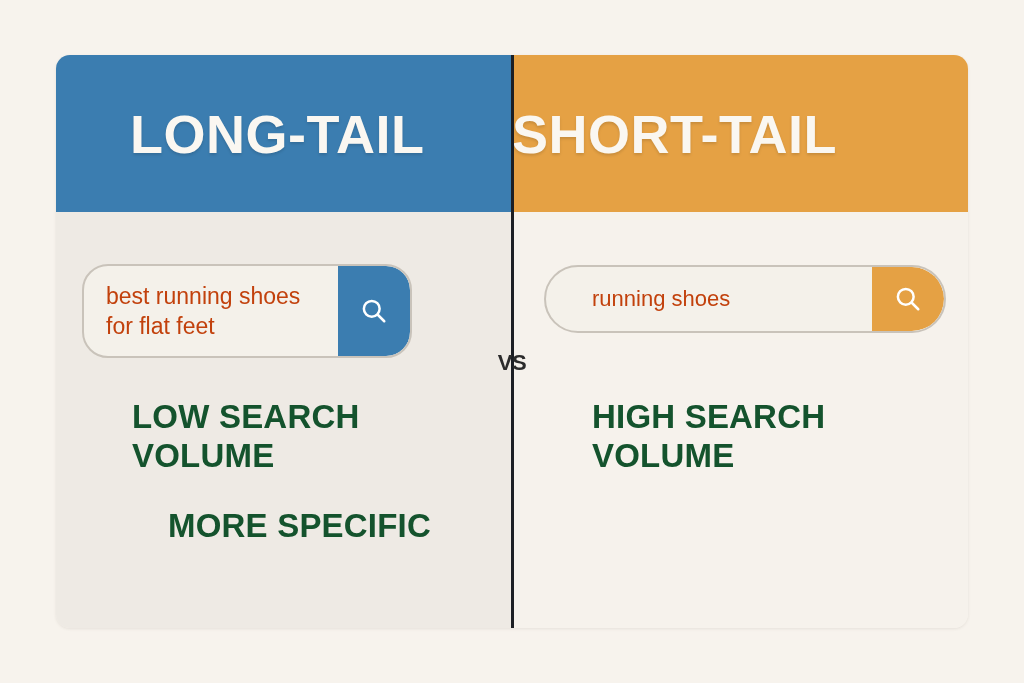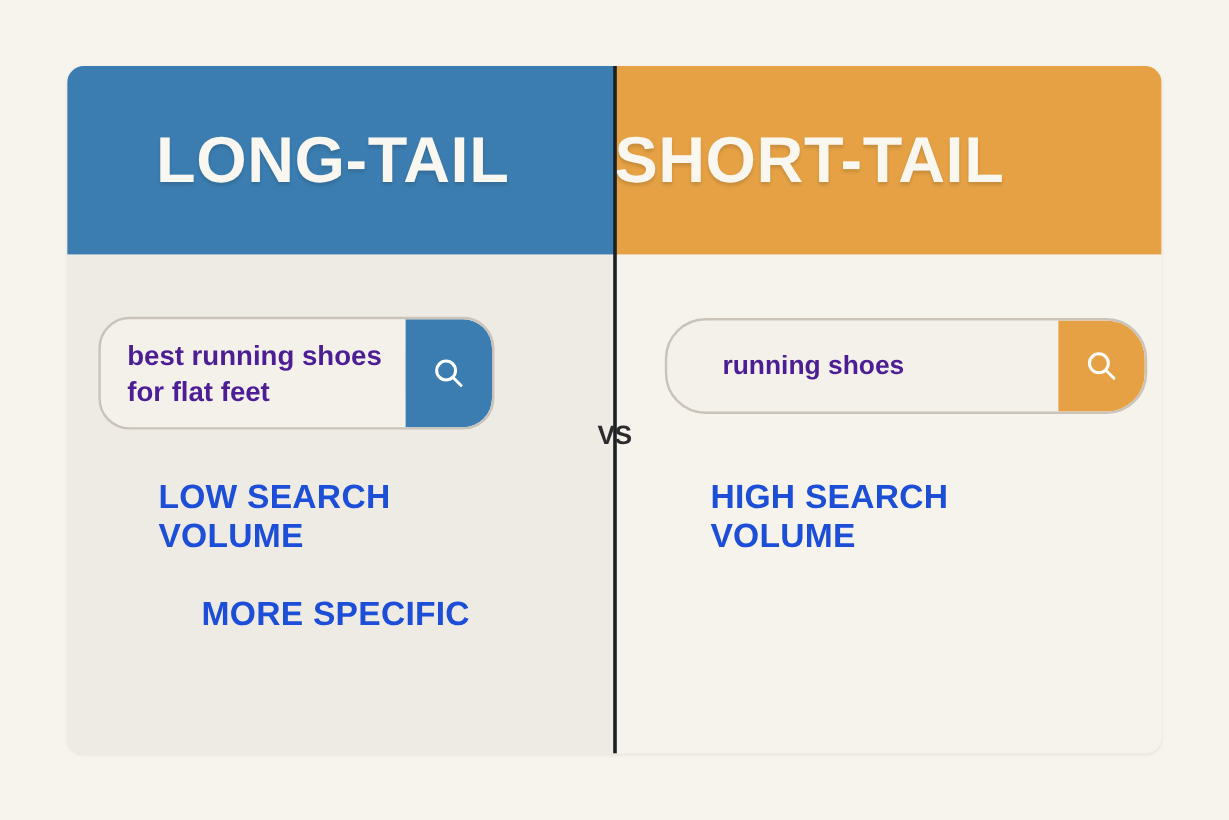--- a/index.html
+++ b/index.html
@@ -106,35 +106,35 @@
     box-sizing: border-box;
   }
   .searchbox-left {
     left: 26px;
     top: 52px;
     width: 330px;
     height: 94px;
     border-radius: 26px;
   }
   .searchbox-right {
-    left: 42px;
+    left: 32px;
     top: 53px;
     width: 402px;
-    height: 80px;
+    height: 68px;
     border-radius: 34px;
     gap: 28px;
   }
 
   .search-text {
     flex: 1 1 auto;
     display: flex;
     align-items: center;
     font-size: 23px;
-    font-weight: bold;
-    color: #4c1d95;
+    font-weight: normal;
+    color: #c2410c;
     line-height: 1.32;
     box-sizing: border-box;
   }
   .searchbox-left .search-text  { padding: 0 10px 0 22px; }
   .searchbox-right .search-text { padding: 0 10px 0 46px; font-size: 22px; }
 
   .search-btn {
     flex: 0 0 auto;
     display: flex;
     align-items: center;
@@ -163,23 +163,23 @@
     margin: 0;
     padding: 0;
     list-style: none;
   }
   .features-right { left: 44px; }
 
   .feature {
     display: flex;
     align-items: flex-end;
     margin-bottom: 32px;
-    font-size: 28px;
+    font-size: 33px;
     font-weight: bold;
-    color: #1d4ed8;
+    color: #14532d;
     line-height: 1.17;
     letter-spacing: 0.2px;
     max-width: 300px;
   }
   .feature:last-child { margin-bottom: 0; margin-left: 36px; }
 
   .bullet-dot {
     flex: 0 0 auto;
     width: 9px;
     height: 9px;

